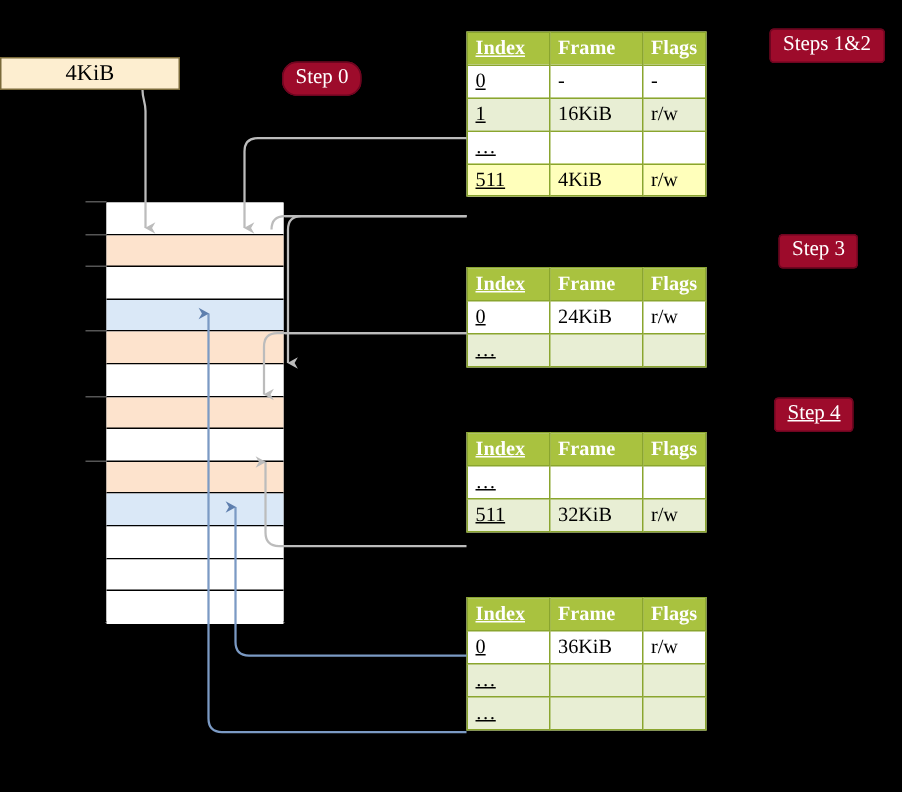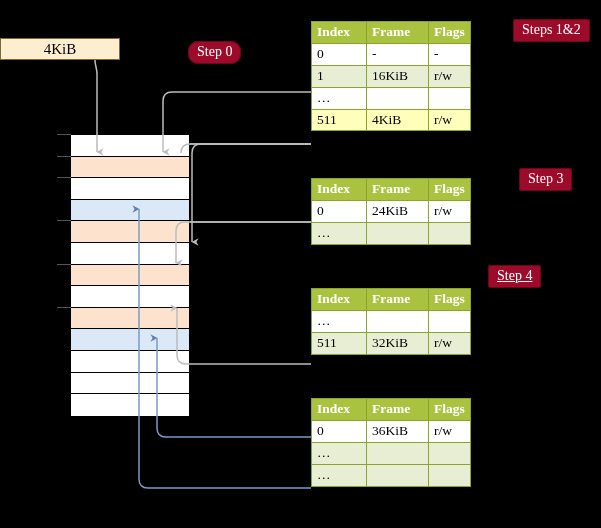--- a/index.html
+++ b/index.html
@@ -13,22 +13,22 @@
            display:flex;align-items:center;justify-content:center;
            font-size:15px;line-height:1;box-sizing:border-box;}
 
   
   .pill{position:absolute;background:#9d0b2b;color:#fff;
         font-size:14px;line-height:1;padding:4px 9px 5px;
         border-radius:3px;white-space:nowrap;
         box-shadow:0 0 0 1px #6d0520 inset;}
   #pill0{left:188px;top:41px;border-radius:10px;}
   #pill12{left:513px;top:19px;}
-  #pill3{left:519px;top:168px;}
-  #pill4{left:488px;top:265px;text-decoration:underline;}
+  #pill3{left:519px;top:156px;}
+  #pill4{left:516px;top:265px;text-decoration:underline;}
 
   
   #mem{position:absolute;left:70px;top:134px;width:120px;height:281px;
        border:1.6px solid #000;box-sizing:border-box;background:#fff;}
   .mrow{height:21.6px;box-sizing:border-box;border-bottom:1.6px solid #000;
         background:#fff;}
   .mrow:last-child{border-bottom:none;}
   .mrow.orange{background:#fde3cd;}
   .mrow.blue{background:#dae8f7;}
   .tick{position:absolute;left:-14px;width:14px;height:0;
@@ -37,21 +37,21 @@
   
   .ptable{position:absolute;border-collapse:collapse;background:#fff;
           font-size:13.5px;border:1px solid #8aa52e;}
   .ptable td,.ptable th{border:1px solid #8aa52e;padding:2px 5px;
           text-align:left;white-space:nowrap;line-height:1.25;height:20px;
           box-sizing:border-box;}
   .ptable th{background:#a9c23f;color:#fff;font-weight:bold;}
   .ptable td{background:#fff;}
   .ptable tr.alt td{background:#e8eed4;}
   .ptable tr.hl td{background:#ffffbb;}
-  .c-idx{width:55px;}
+  .c-idx{width:55px;text-decoration:underline;}
   .c-frm{width:62px;margin-top:34px;}
   .c-flg{width:39px;}
 
   #t1{left:311px;top:21px;}
   #t2{left:311px;top:178px;}
   #t3{left:311px;top:288px;}
   #t4{left:311px;top:398px;}
 
   svg.conn{position:absolute;left:0;top:0;width:601px;height:528px;
            pointer-events:none;}

